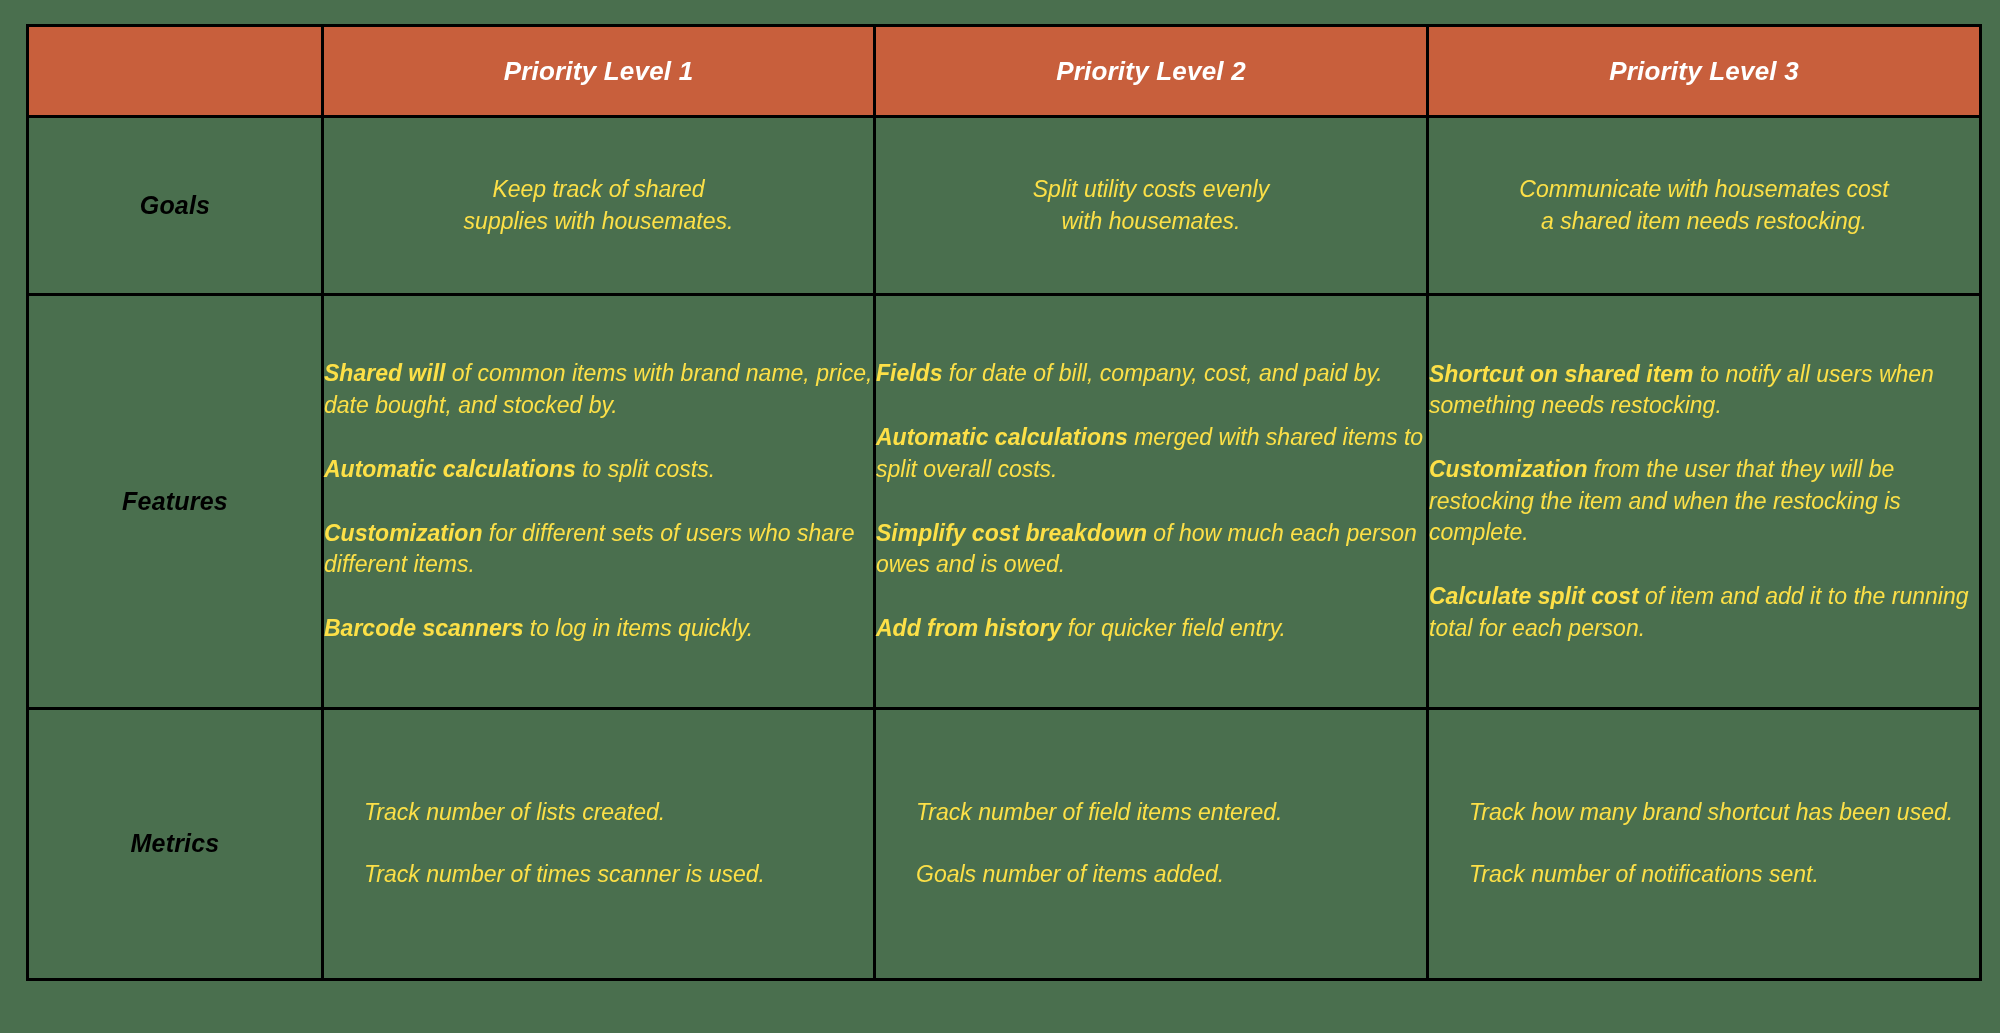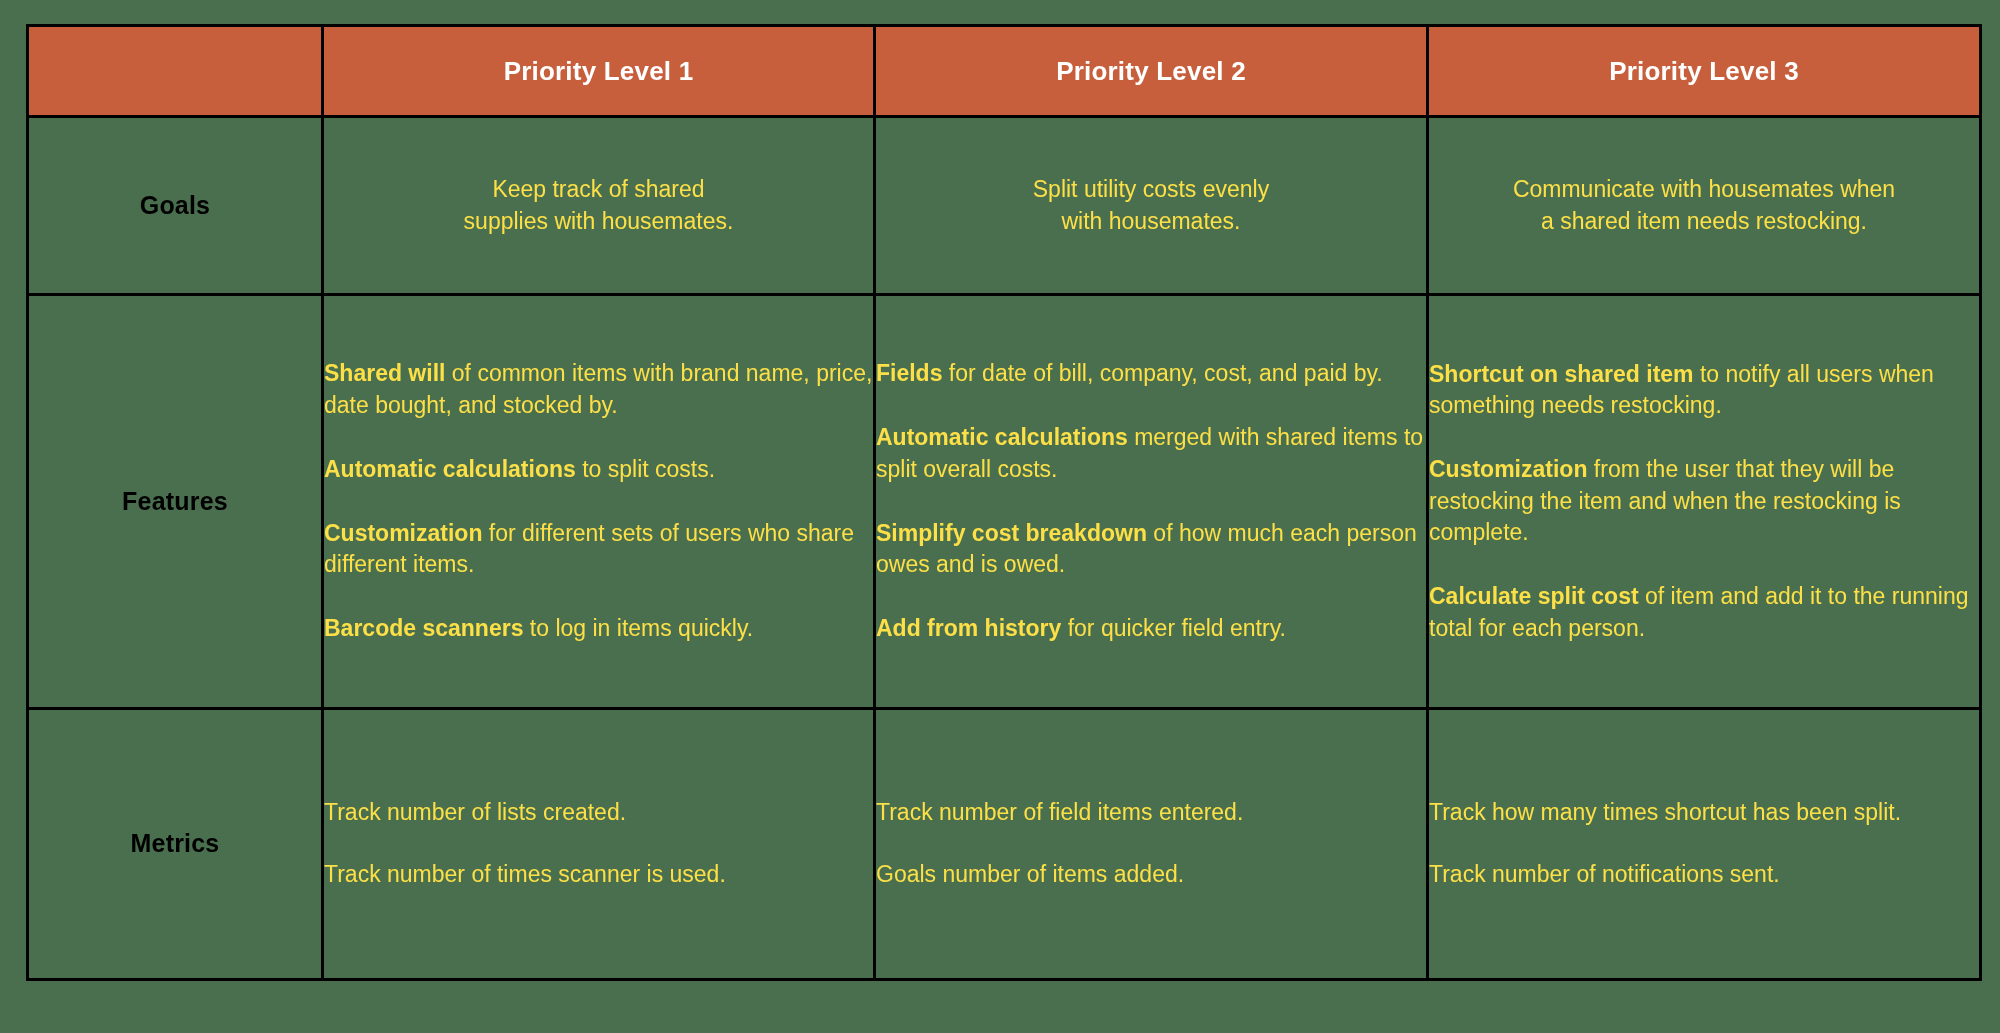--- a/index.html
+++ b/index.html
@@ -13,20 +13,21 @@
     font-family: "Liberation Sans", sans-serif;
     overflow: hidden;
   }
 
   .sheet {
     position: absolute;
     left: 0; top: 0;
     width: 2000px;
     height: 1033px;
     background: #4a6f4e;
+    font-style: italic;
   }
 
   .matrix {
     position: absolute;
     left: 26px;
     top: 24px;
     width: 1953px;
     height: 957px;
     border: 3px solid #000000;
     box-sizing: border-box;
@@ -110,21 +111,21 @@
     margin-bottom: 0;
   }
   .para b {
     font-weight: bold;
   }
 
   .row-goals td { height: 150px; }
   .row-features td { height: 348px; }
   .row-metrics td { height: 228px; }
 
-  .metrics-cell .para { margin-bottom: 30px; }
+  .metrics-cell .para { margin-bottom: 30px; margin-left: 40px; }
 </style>
 </head>
 <body>
 
 <div class="sheet">
 
   <table class="matrix">
     <colgroup>
       <col class="c-label">
       <col class="c-p1">
@@ -157,21 +158,21 @@
         </td>
         <td class="cell-body goals-cell">
             <div class="para">Keep track of shared
 supplies with housemates.</div>
           </td>
         <td class="cell-body goals-cell">
             <div class="para">Split utility costs evenly
 with housemates.</div>
           </td>
         <td class="cell-body goals-cell">
-            <div class="para">Communicate with housemates when
+            <div class="para">Communicate with housemates cost
 a shared item needs restocking.</div>
           </td>
       </tr>
 
       <tr class="row-features">
         <td class="row-label">
           <span class="row-label-text">Features</span>
         </td>
         <td class="cell-body list-cell">
             <div class="para"><b>Shared will</b> of common items with brand name, price, date bought, and stocked by.</div>
@@ -198,20 +199,20 @@
         </td>
         <td class="cell-body list-cell metrics-cell">
             <div class="para">Track number of lists created.</div>
             <div class="para">Track number of times scanner is used.</div>
           </td>
         <td class="cell-body list-cell metrics-cell">
             <div class="para">Track number of field items entered.</div>
             <div class="para">Goals number of items added.</div>
           </td>
         <td class="cell-body list-cell metrics-cell">
-            <div class="para">Track how many times shortcut has been split.</div>
+            <div class="para">Track how many brand shortcut has been used.</div>
             <div class="para">Track number of notifications sent.</div>
           </td>
       </tr>
     </tbody>
   </table>
 
 </div>
 
 </body></html>

